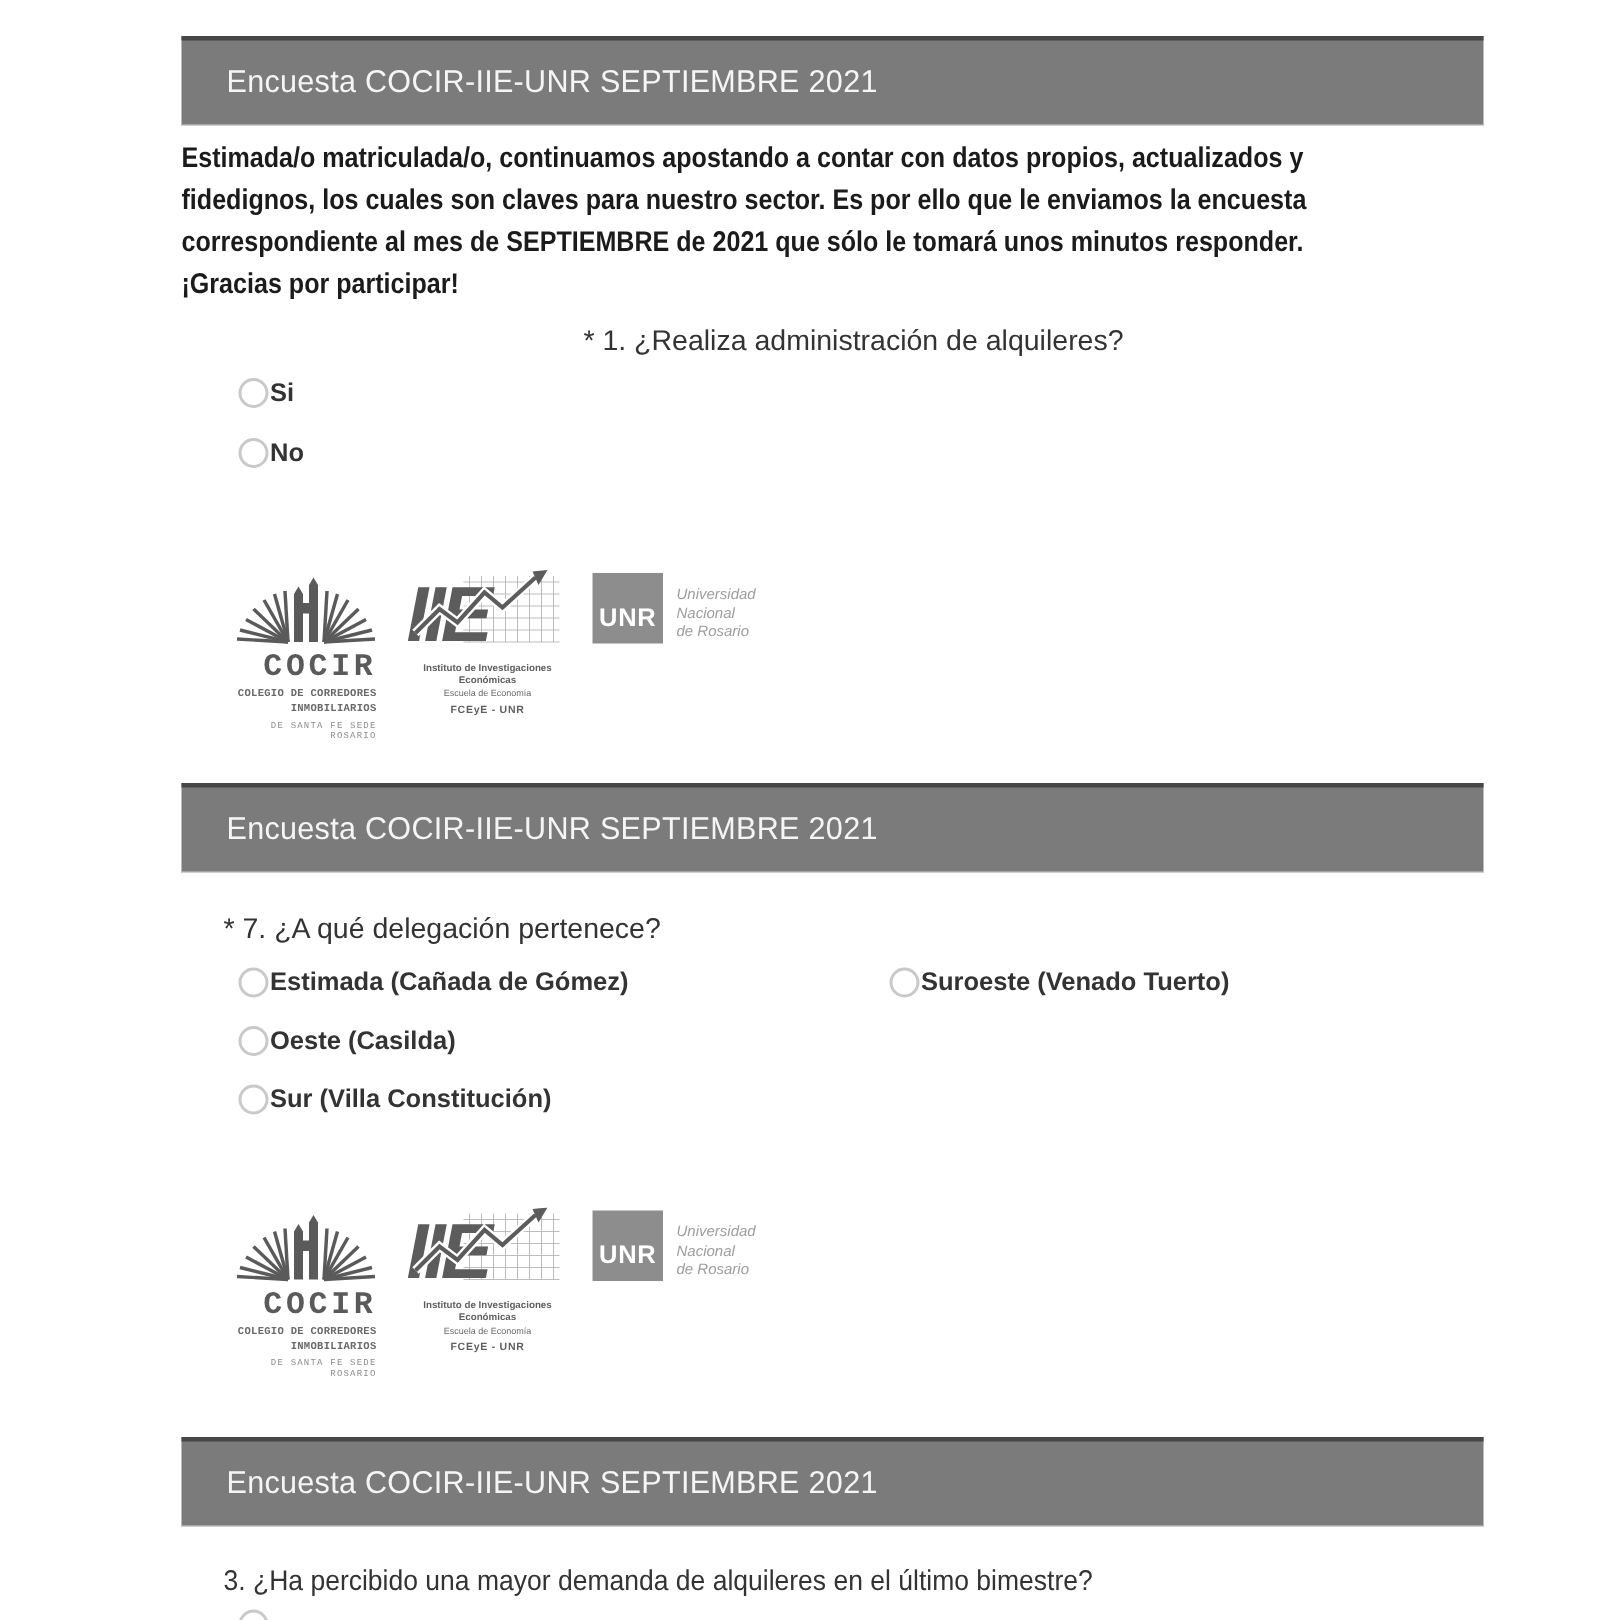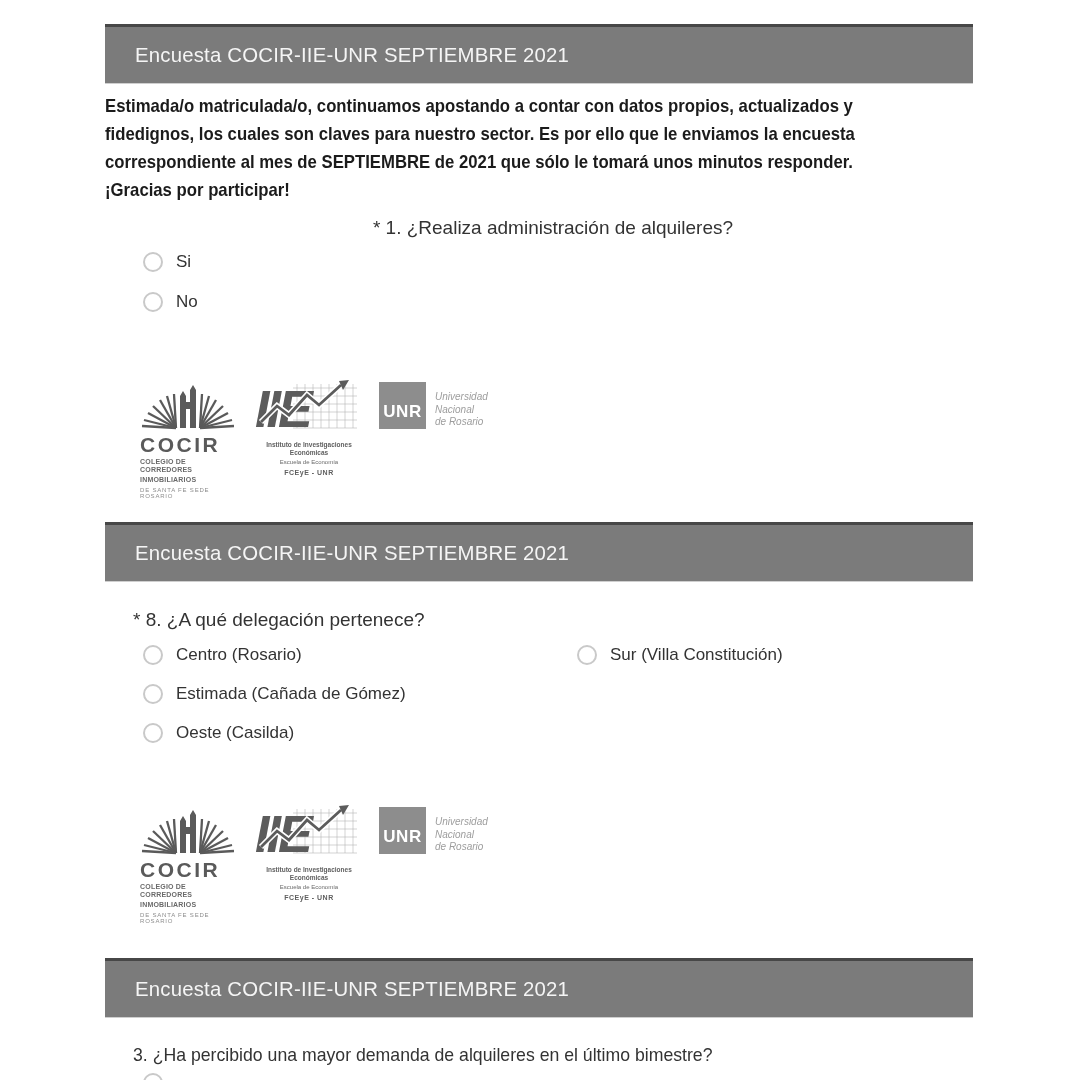--- a/index.html
+++ b/index.html
@@ -1,21 +1,21 @@
 <!DOCTYPE html>
 <html style="--header-bg: #7b7b7b; --header-top: #474747; --header-text: #f5f5f5; --logo-gray: #5a5a5a; --unr-square: #8d8d8d;"><head>
 <meta charset="utf-8">
 <style>
   :root{
     --header-bg:#7b7b7b; --header-top:#474747; --header-text:#f5f5f5;
     --logo-gray:#5a5a5a; --unr-square:#8d8d8d;
   }
   *{ box-sizing:border-box; margin:0; padding:0; }
   body{ background:#ffffff; font-family:"Liberation Sans", sans-serif; }
-  .page{ position:relative; width:1080px; height:1080px; background:#ffffff; overflow:hidden; }
+  .page{ position:relative; width:1080px; height:1080px; background:#ffffff; overflow:hidden;padding-left:16px; }
   .content{ width:868px; margin-left:105px; }
 
   
   .bar{
     height:60px; background:var(--header-bg);
     border-top:3px solid var(--header-top);
     border-bottom:1px solid #cfcfcf;
     display:flex; align-items:center; padding-left:30px;
   }
   .bar .bar-title{
@@ -32,41 +32,41 @@
 
   
   .question{ padding-left:28px; color:#333333; }
   .q-title{ font-size:19px; line-height:24px; }
   .q1{ margin-top:12px;text-align:center; }
   .q2{ margin-top:26px; }
   .q3{ margin-top:25px; }
   .q3 .q-title{ white-space:nowrap; transform:scaleX(.93); transform-origin:left center; }
 
   .options{ margin-top:2px; padding-left:10px; }
-  .option-row{ display:flex; align-items:center; height:40px; gap:13px; cursor:pointer; }
+  .option-row{ display:flex; align-items:center; height:40px; gap:1px; cursor:pointer;font-weight:bold; }
   .radio{
     width:20px; height:20px; flex:0 0 20px; border-radius:50%;
     border:2px solid #c9c9c9; background:#ffffff;
   }
   .option-label{ font-size:17px; color:#333333; }
 
   .options-grid{
     margin-top:3px; padding-left:10px;
     display:grid; grid-template-columns:434px auto;
     grid-template-rows:repeat(3,39px); grid-auto-flow:column;
   }
   .options-grid .option-row{ height:39px; }
 
   .cutoff-row{ margin-top:6px; padding-left:10px; display:flex; align-items:flex-start; }
 
   
   .logos{ margin-top:58px; padding-left:35px; display:flex; align-items:flex-start; height:92px; }
   .logos-2{ margin-top:53px; }
 
-  .logo-cocir{ width:95px; text-align:left; }
+  .logo-cocir{ width:95px; text-align:right;font-family:Liberation Mono, monospace; }
   .cocir-name{ font-size:21px; font-weight:bold; color:var(--logo-gray); letter-spacing:2.5px; line-height:22px; }
   .cocir-sub1{ font-size:7px; font-weight:bold; color:#6a6a6a; line-height:8px; letter-spacing:.2px; margin-top:2px; }
   .cocir-sub3{ font-size:6px; color:#8d8d8d; letter-spacing:.8px; margin-top:3px; }
 
   .logo-iie{ width:112px; margin-left:18px; text-align:center; }
   .iie-sub1{ font-size:6.5px; font-weight:bold; color:#5f5f5f; line-height:8px; }
   .iie-sub2{ font-size:6px; color:#6a6a6a; line-height:8px; margin-top:1px; }
   .iie-sub3{ font-size:7px; font-weight:bold; color:#5f5f5f; margin-top:3px; letter-spacing:.5px; }
 
   .logo-unr{ margin-left:14px; display:flex; gap:9px; margin-top:2px; }
@@ -177,37 +177,37 @@
           <div>de Rosario</div>
         </div>
       </div>
     </div>
 
     <div class="bar bar-2">
       <div class="bar-title">Encuesta COCIR-IIE-UNR SEPTIEMBRE 2021</div>
     </div>
 
     <div class="question q2">
-      <div class="q-title">* 8. ¿A qué delegación pertenece?</div>
+      <div class="q-title">* 7. ¿A qué delegación pertenece?</div>
       <div class="options-grid">
         <div class="option-row">
           <span class="radio"></span>
-          <span class="option-label">Centro (Rosario)</span>
-        </div>
-        <div class="option-row">
-          <span class="radio"></span>
           <span class="option-label">Estimada (Cañada de Gómez)</span>
         </div>
         <div class="option-row">
           <span class="radio"></span>
           <span class="option-label">Oeste (Casilda)</span>
         </div>
         <div class="option-row">
           <span class="radio"></span>
           <span class="option-label">Sur (Villa Constitución)</span>
+        </div>
+        <div class="option-row">
+          <span class="radio"></span>
+          <span class="option-label">Suroeste (Venado Tuerto)</span>
         </div>
       </div>
     </div>
 
     <div class="logos logos-2">
       <div class="logo-cocir">
         <svg width="95" height="50" viewBox="0 0 95 50">
           <g stroke="#5a5a5a" stroke-width="2.3">
             <line x1="36" y1="48" x2="34" y2="14"></line>
               <line x1="36" y1="48" x2="27" y2="16"></line>

